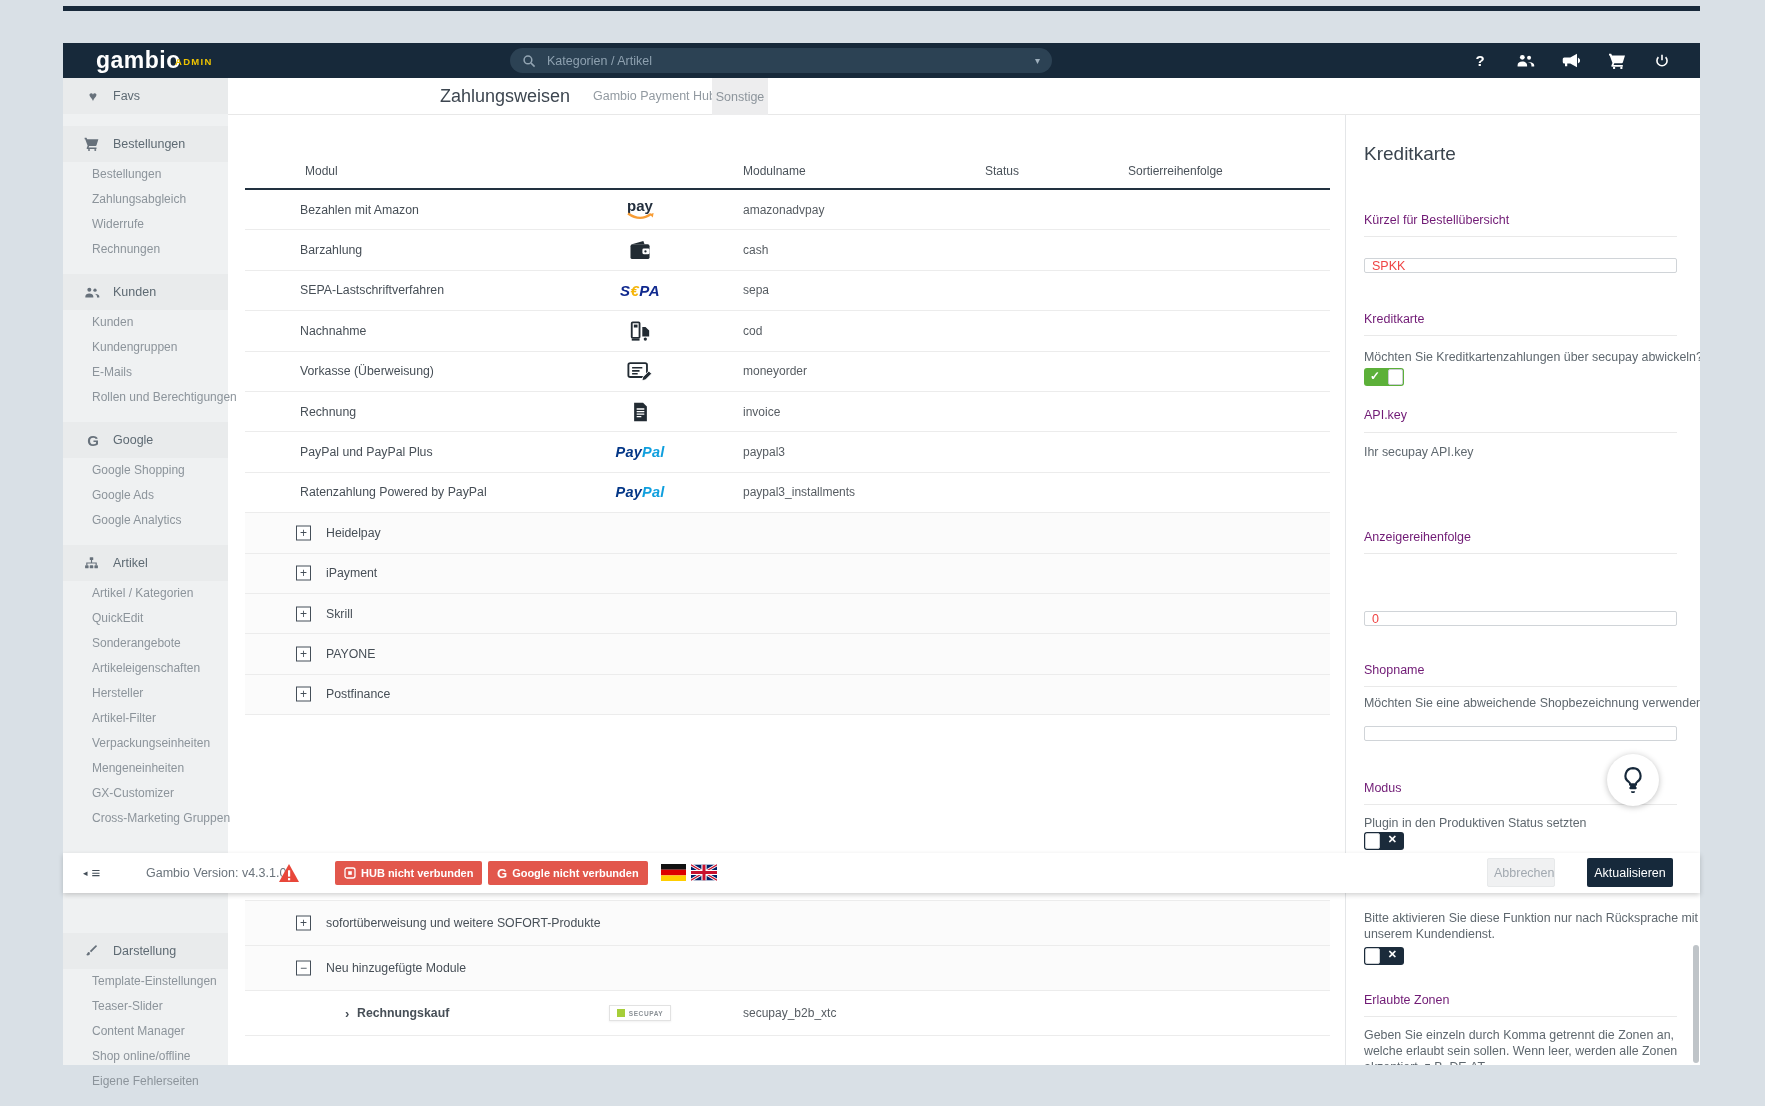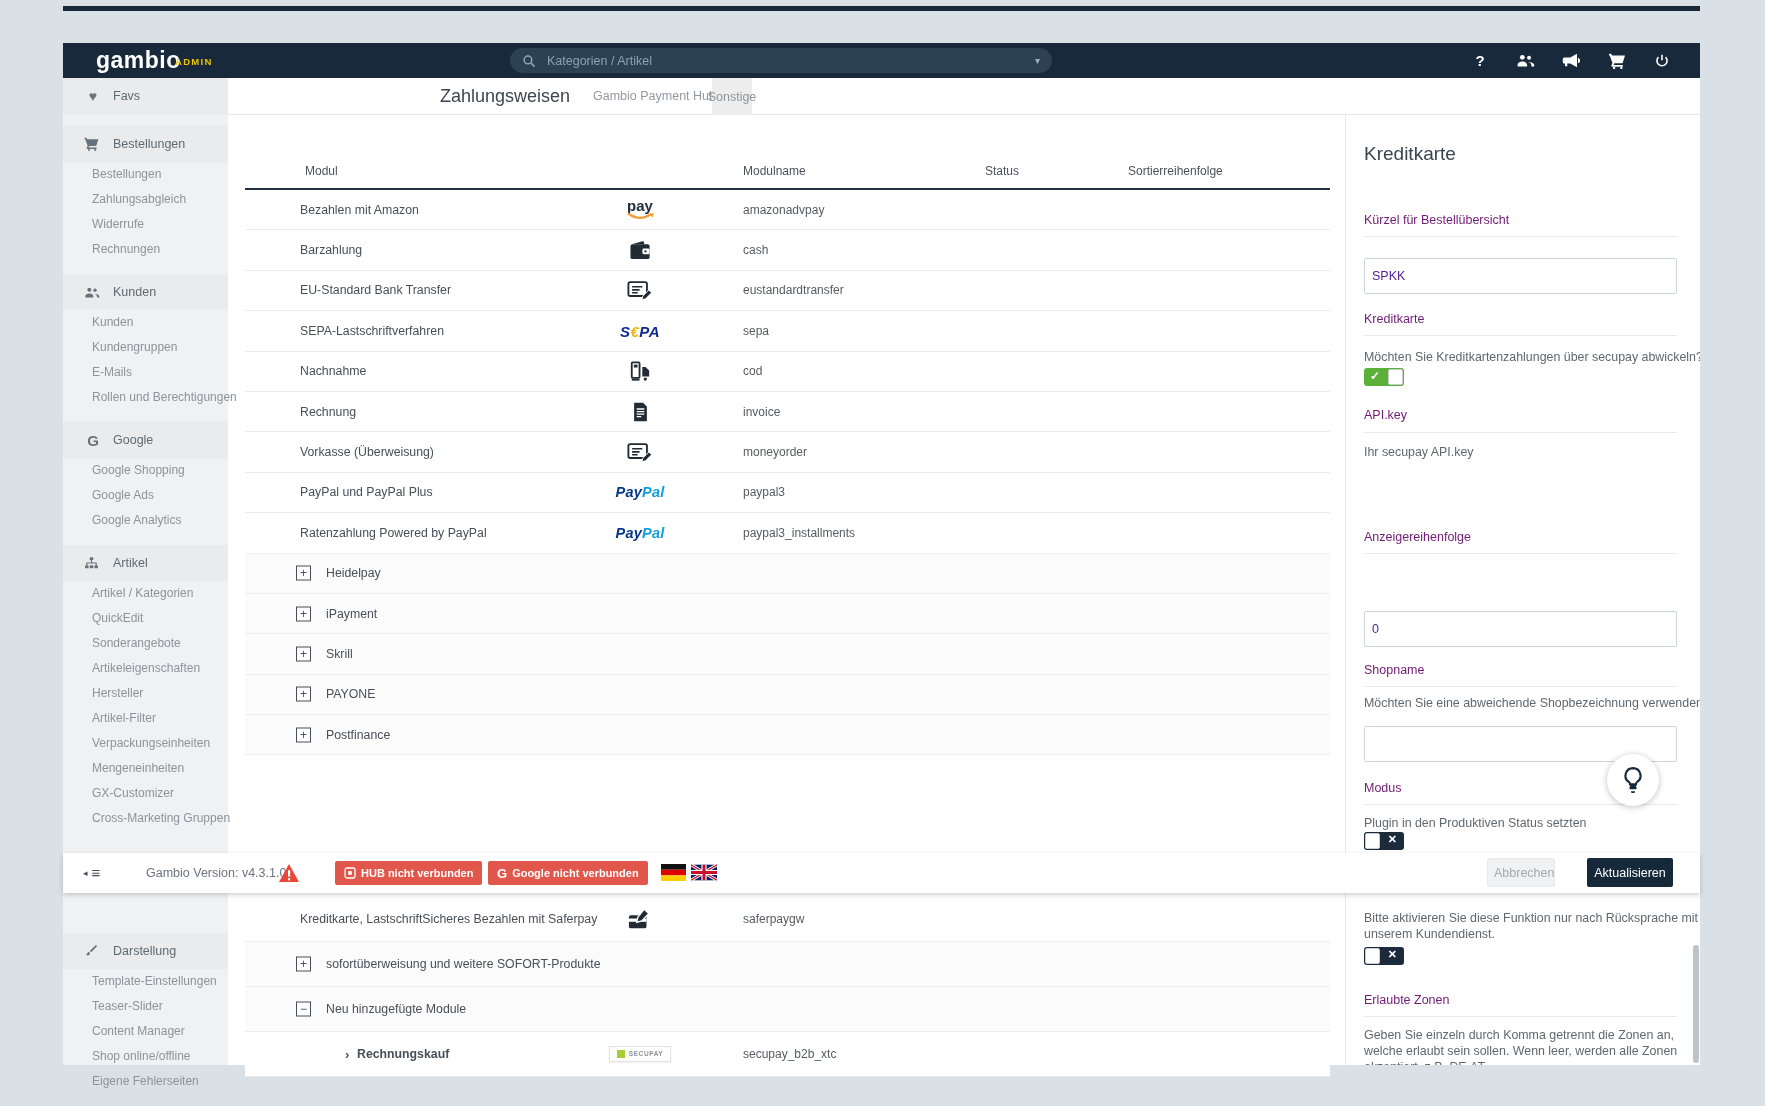--- a/index.html
+++ b/index.html
@@ -20,21 +20,21 @@
   .sidebar{position:absolute;left:0;top:35px;width:165px;height:987px;background:#eff1f2;}
   .sb-sec{height:36px;background:#e9ebec;color:#5e6a73;font-size:12.5px;display:flex;align-items:center;padding-left:21px;gap:11px;cursor:pointer;}
   .sb-sec .si{width:18px;text-align:center;color:#68727c;font-size:14px;}
   .sb-item{height:25px;line-height:25px;padding-left:29px;font-size:12px;color:#8c949b;cursor:pointer;white-space:nowrap;}
   .mt{margin-top:12px;}
   .sb-bottom{position:absolute;left:0;top:855px;width:165px;}
   
   .tabbar{position:absolute;left:165px;top:35px;width:1472px;height:37px;background:#fff;border-bottom:1px solid #e8e8e8;box-sizing:border-box;}
   .tab-main{position:absolute;left:212px;top:0;line-height:37px;font-size:18px;color:#3d4650;cursor:pointer;}
   .tab-hub{position:absolute;left:365px;top:0;line-height:37px;font-size:12.5px;color:#929aa1;cursor:pointer;}
-  .tab-son{position:absolute;left:484px;top:0;width:40px;height:37px;background:#ededee;display:flex;align-items:center;justify-content:center;font-size:12.5px;color:#8d959c;cursor:pointer;}
+  .tab-son{position:absolute;left:484px;top:0;width:56px;height:37px;background:#ededee;display:flex;align-items:center;justify-content:center;font-size:12.5px;color:#8d959c;cursor:pointer;}
   
   .th{position:absolute;top:121px;font-size:12px;color:#4a525a;}
   .theadline{position:absolute;left:182px;top:145px;width:1085px;height:2px;background:#223140;}
   .table{position:absolute;left:182px;top:147px;width:1085px;}
   .trow{position:relative;border-bottom:1px solid #ececec;background:#fff;cursor:pointer;}
   .r39{height:39.4px;}.r44{height:44px;}
   .gbg{background:#fbfbfb;}
   .tlabel{position:absolute;left:55px;top:50%;transform:translateY(-50%);font-size:12.3px;color:#474f57;white-space:nowrap;}
   .tglabel{position:absolute;left:81px;top:50%;transform:translateY(-50%);font-size:12.3px;color:#474f57;white-space:nowrap;}
   .tclabel{position:absolute;left:112px;top:50%;transform:translateY(-50%);font-size:12.3px;color:#474f57;font-weight:bold;white-space:nowrap;}
@@ -53,21 +53,21 @@
   .secu{display:flex;align-items:center;gap:4px;border:1px solid #e2e2e2;background:#fff;padding:3px 7px;box-shadow:0 1px 2px rgba(0,0,0,.06);}
   .secu .sq{width:8px;height:8px;background:#a6ce39;}
   .secu .tx{font-size:6.5px;color:#8b9196;letter-spacing:.6px;font-weight:bold;}
   
   .panel{position:absolute;left:1282px;top:72px;width:355px;height:950px;background:#fff;border-left:1px solid #e4e6e8;box-sizing:border-box;overflow:hidden;z-index:2;}
   .ptitle{position:absolute;left:18px;top:28px;font-size:19px;color:#3a444e;}
   .plabel{position:absolute;left:18px;font-size:12.5px;color:#701a75;line-height:16px;}
   .pdiv{position:absolute;left:18px;width:313px;height:1px;background:#e9e9e9;}
   .pq{position:absolute;left:18px;font-size:12.4px;color:#5f686f;line-height:16px;width:335px;}
   .nowrap{white-space:nowrap;width:auto;}
-  .pinput{position:absolute;left:18px;width:313px;height:36px;border:1px solid #d0d4d8;border-radius:2px;padding:0 7px;font-size:12.5px;font-family:"Liberation Sans",sans-serif;color:#4c1d95;background:#fff;box-sizing:border-box;outline:none;}
+  .pinput{position:absolute;left:18px;width:313px;height:15px;border:1px solid #d0d4d8;border-radius:2px;padding:0 7px;font-size:12.5px;font-family:"Liberation Sans",sans-serif;color:#ef4444;background:#fff;box-sizing:border-box;outline:none;}
   .tg{position:absolute;left:18px;width:40px;height:18px;border-radius:3px;cursor:pointer;}
   .tg-on{background:#5cb039;}
   .tg .knob{position:absolute;top:1px;width:15px;height:16px;background:#fff;border-radius:2px;border:1px solid #c9cdd1;box-sizing:border-box;}
   .tg-on .knob{right:1px;}
   .tg-off{background:#1b2b3b;}
   .tg-off .knob{left:1px;}
   .tg .mark{position:absolute;top:1px;color:#fff;font-size:12px;font-weight:bold;}
   .tg-on .mark{left:6px;}
   .tg-off .mark{right:7px;font-size:11px;}
   .scrollthumb{position:absolute;left:1630px;top:902px;width:6px;height:118px;background:#bfc4c8;border-radius:3px;z-index:3;cursor:pointer;}
@@ -251,70 +251,59 @@
           <svg width="23" height="21" viewBox="0 0 24 22">
               <path d="M3 5 15 1.6 16.2 5z" fill="#222b33"></path>
               <rect x="1.5" y="5" width="20" height="15.5" rx="2" fill="#222b33"></rect>
               <rect x="14" y="9.5" width="7.5" height="6" rx="1.5" fill="#fff"></rect>
               <circle cx="17.2" cy="12.5" r="1.2" fill="#222b33"></circle>
             </svg>
         </span>
         <span class="tmod">cash</span>
       </div>
       <div class="trow r39">
-        <span class="tlabel">EU-Standard Bank Transfer</span>
-        <span class="ticon">
-          <svg width="26" height="21" viewBox="0 0 28 22">
-              <rect x="1.5" y="2.5" width="20" height="15" rx="2" fill="none" stroke="#222b33" stroke-width="2"></rect>
-              <path d="M5.5 7.5h11M5.5 10.8h8M5.5 14h6" stroke="#222b33" stroke-width="1.8"></path>
-              <path d="M17 17.5l6.5-6.5 3 3-6.5 6.5-4 1z" fill="#222b33" stroke="#fff" stroke-width="1"></path>
-            </svg>
-        </span>
-        <span class="tmod">eustandardtransfer</span>
-      </div>
-      <div class="trow r39">
         <span class="tlabel">SEPA-Lastschriftverfahren</span>
         <span class="ticon">
           <span class="sepa"><span>S</span><span class="eu">€</span><span>PA</span></span>
         </span>
         <span class="tmod">sepa</span>
       </div>
       <div class="trow r39">
         <span class="tlabel">Nachnahme</span>
         <span class="ticon">
           <svg width="22" height="22" viewBox="0 0 24 24">
               <rect x="3" y="2.5" width="8.5" height="17" rx="1" fill="none" stroke="#222b33" stroke-width="2"></rect>
               <rect x="5.3" y="5" width="4" height="3.2" fill="#222b33"></rect>
               <path d="M14.5 7.5h3.5l4 4v6.5h-7.5z" fill="#222b33"></path>
               <rect x="3" y="20.5" width="8.5" height="2" fill="#222b33"></rect>
               <circle cx="17.8" cy="20.8" r="1.8" fill="#222b33"></circle>
             </svg>
         </span>
         <span class="tmod">cod</span>
       </div>
       <div class="trow r39">
-        <span class="tlabel">Rechnung</span>
-        <span class="ticon">
-          <svg width="17" height="21" viewBox="0 0 20 24">
-              <path d="M2.5 1h10.5l4.5 4.5V23H2.5z" fill="#222b33"></path>
-              <path d="M5.5 8.5h9M5.5 11.5h9M5.5 14.5h9M5.5 17.5h5.5" stroke="#fff" stroke-width="1.6"></path>
-            </svg>
-        </span>
-        <span class="tmod">invoice</span>
-      </div>
-      <div class="trow r39">
         <span class="tlabel">Vorkasse (Überweisung)</span>
         <span class="ticon">
           <svg width="26" height="21" viewBox="0 0 28 22">
               <rect x="1.5" y="2.5" width="20" height="15" rx="2" fill="none" stroke="#222b33" stroke-width="2"></rect>
               <path d="M5.5 7.5h11M5.5 10.8h8M5.5 14h6" stroke="#222b33" stroke-width="1.8"></path>
               <path d="M17 17.5l6.5-6.5 3 3-6.5 6.5-4 1z" fill="#222b33" stroke="#fff" stroke-width="1"></path>
             </svg>
         </span>
         <span class="tmod">moneyorder</span>
+      </div>
+      <div class="trow r39">
+        <span class="tlabel">Rechnung</span>
+        <span class="ticon">
+          <svg width="17" height="21" viewBox="0 0 20 24">
+              <path d="M2.5 1h10.5l4.5 4.5V23H2.5z" fill="#222b33"></path>
+              <path d="M5.5 8.5h9M5.5 11.5h9M5.5 14.5h9M5.5 17.5h5.5" stroke="#fff" stroke-width="1.6"></path>
+            </svg>
+        </span>
+        <span class="tmod">invoice</span>
       </div>
       <div class="trow r39">
         <span class="tlabel">PayPal und PayPal Plus</span>
         <span class="ticon">
           <span class="pp"><span class="p1">Pay</span><span class="p2">Pal</span></span>
         </span>
         <span class="tmod">paypal3</span>
       </div>
       <div class="trow r39">
         <span class="tlabel">Ratenzahlung Powered by PayPal</span>

